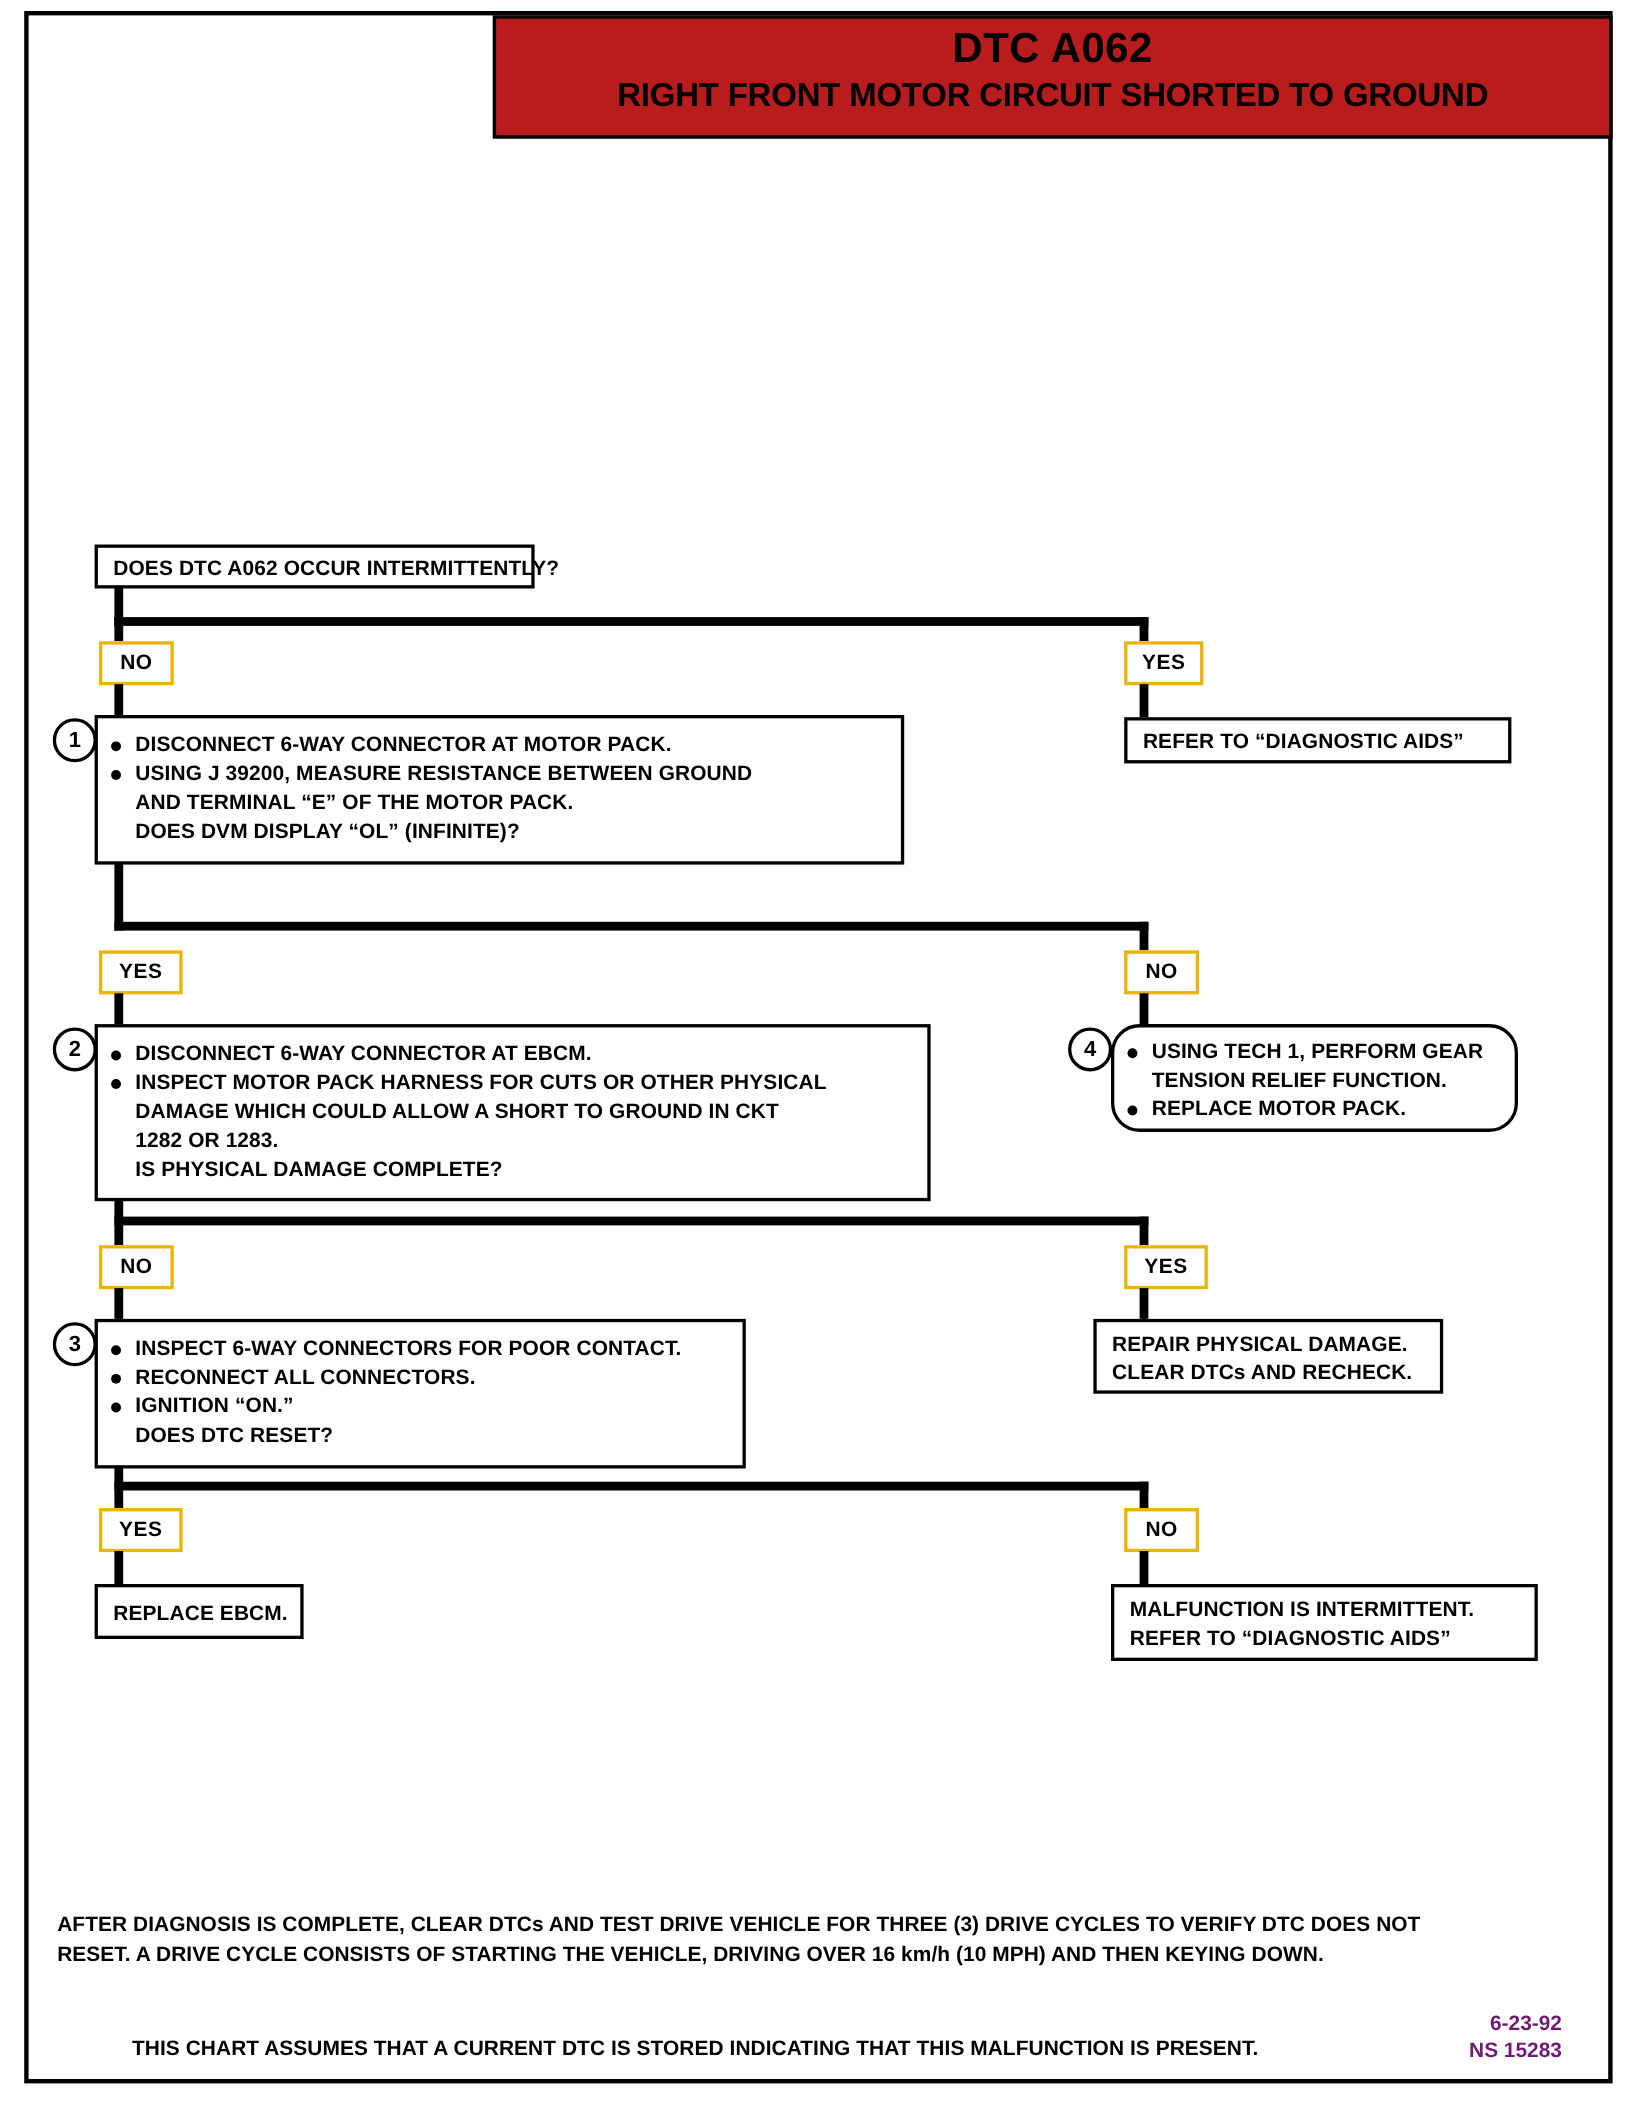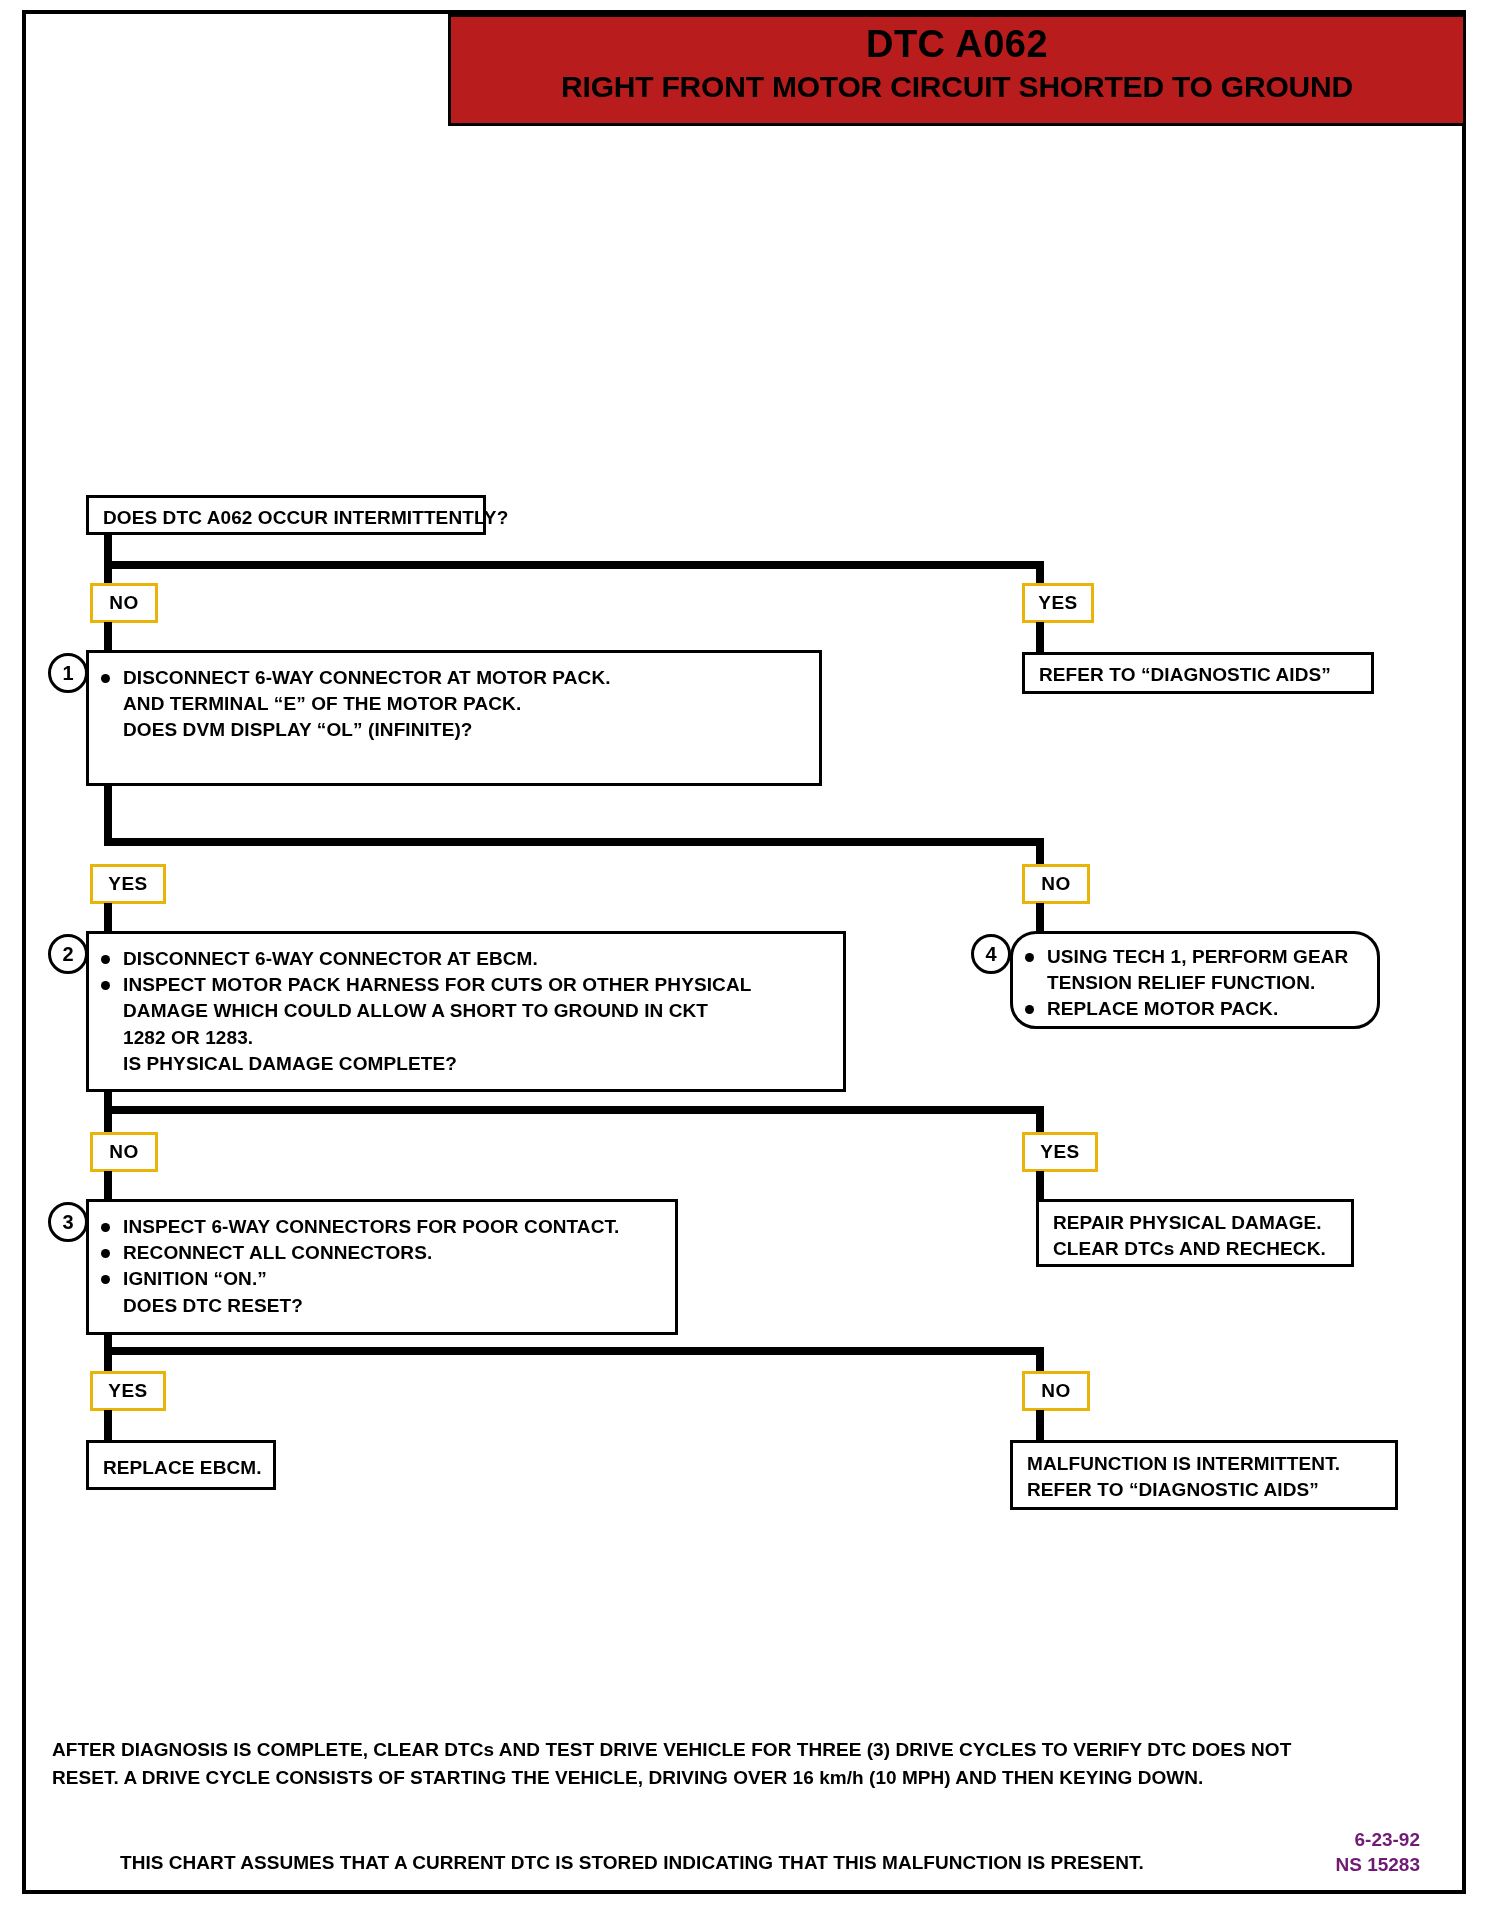--- a/index.html
+++ b/index.html
@@ -200,20 +200,21 @@
   <div class="vline" style="left:1036px; top:622px; height:32px;"></div>
 
   <div class="fbox qbox" style="left:1022px; top:652px; width:352px; height:42px;">
     <div class="line">REFER TO “DIAGNOSTIC AIDS”</div>
   </div>
 
   <div class="stepnum" style="left:48px; top:653px;">1</div>
   <div class="fbox" style="left:86px; top:650px; width:736px; height:136px; padding:12px 10px 10px 0;">
     <ul class="blist">
       <li class="bulleted">DISCONNECT 6-WAY CONNECTOR AT MOTOR PACK.</li>
+      <li class="bulleted">USING J 39200, MEASURE RESISTANCE BETWEEN GROUND</li>
       <li class="cont">AND TERMINAL “E” OF THE MOTOR PACK.</li>
       <li class="cont">DOES DVM DISPLAY “OL” (INFINITE)?</li>
     </ul>
   </div>
 
   <div class="vline" style="left:104px; top:784px; height:62px;"></div>
   <div class="hline" style="left:104px; top:838px; width:940px;"></div>
   <div class="vline" style="left:1036px; top:838px; height:26px;"></div>
 
   <div class="ynbox" style="left:90px; top:864px; width:76px; height:40px;">YES</div>
@@ -257,21 +258,21 @@
   <div class="stepnum" style="left:48px; top:1202px;">3</div>
   <div class="fbox" style="left:86px; top:1199px; width:592px; height:136px; padding:12px 10px 10px 0;">
     <ul class="blist">
       <li class="bulleted">INSPECT 6-WAY CONNECTORS FOR POOR CONTACT.</li>
       <li class="bulleted">RECONNECT ALL CONNECTORS.</li>
       <li class="bulleted">IGNITION “ON.”</li>
       <li class="cont">DOES DTC RESET?</li>
     </ul>
   </div>
 
-  <div class="fbox" style="left:1036px; top:1199px; width:318px; height:68px; padding:8px 10px 6px 14px;">
+  <div class="fbox" style="left:994px; top:1199px; width:318px; height:68px; padding:8px 10px 6px 14px;">
     <div class="line">REPAIR PHYSICAL DAMAGE.</div>
     <div class="line">CLEAR DTCs AND RECHECK.</div>
   </div>
 
   <div class="vline" style="left:104px; top:1333px; height:58px;"></div>
   <div class="hline" style="left:104px; top:1347px; width:940px;"></div>
   <div class="vline" style="left:1036px; top:1347px; height:44px;"></div>
 
   <div class="ynbox" style="left:90px; top:1371px; width:76px; height:40px;">YES</div>
 

